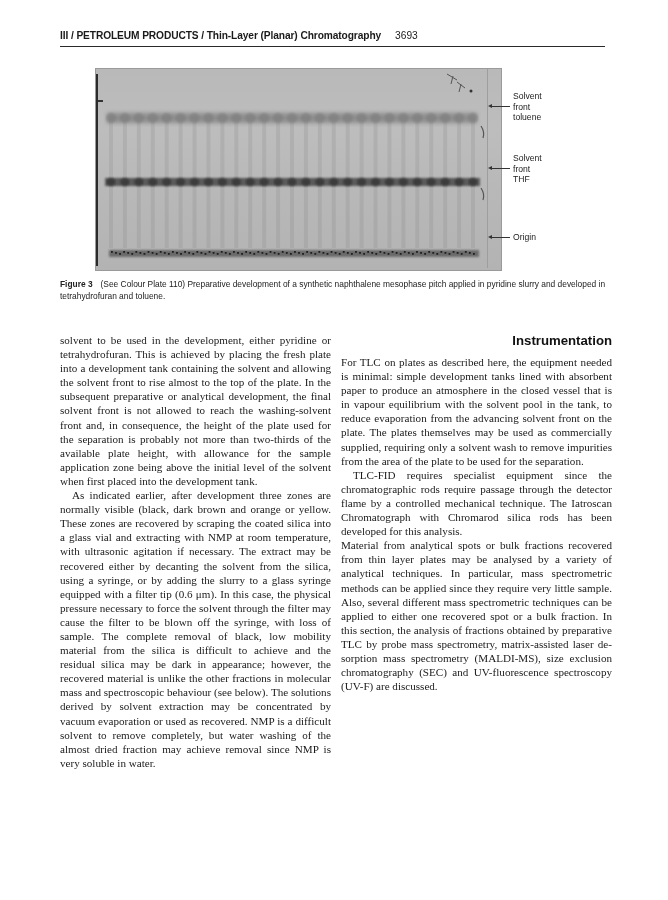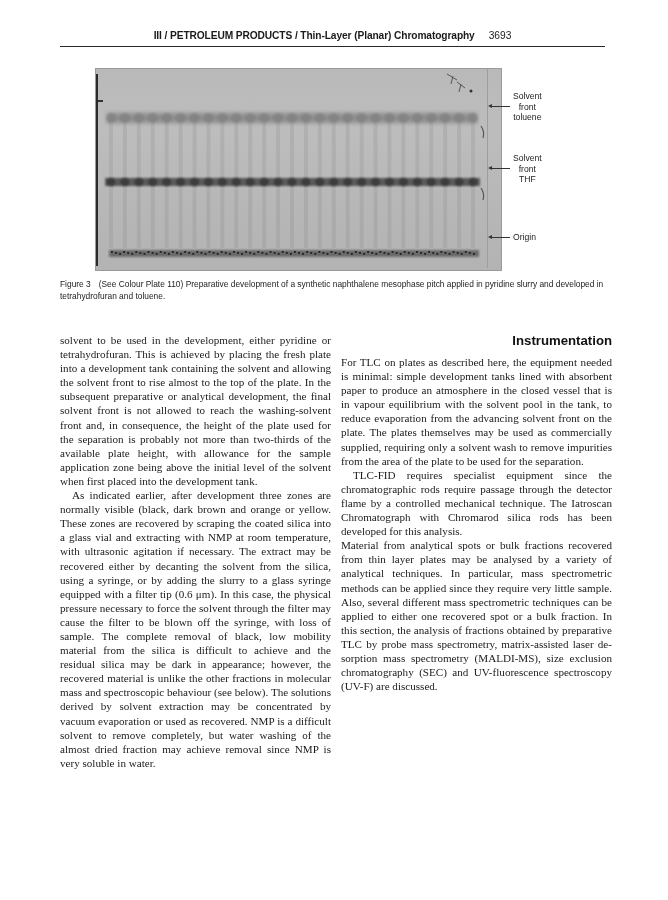--- a/index.html
+++ b/index.html
@@ -2,21 +2,21 @@
 <html><head>
 <meta charset="utf-8">
 <style>
   html, body { margin: 0; padding: 0; background: #ffffff; }
   body { width: 668px; height: 900px; position: relative; overflow: hidden; color: #1a1a1a; }
 
   .running-head {
     position: absolute; left: 60px; top: 30px; width: 545px; height: 16px;
     border-bottom: 1.4px solid #2a2a2a;
     font-family: "Liberation Sans", sans-serif; font-size: 10.2px; font-weight: bold;
-    text-align: center; white-space: nowrap;
+    text-align: left; white-space: nowrap;
   }
   .running-head .title { letter-spacing: -0.1px; }
   .running-head .page-number { font-weight: normal; margin-left: 14px; }
 
   .figure { position: absolute; left: 95px; top: 68px; width: 510px; height: 205px; }
   .plate {
     position: absolute; left: 0; top: 0; width: 407px; height: 203px;
     background: linear-gradient(180deg, #b9b9b9 0%, #bdbdbd 30%, #b8b8b8 60%, #b3b3b3 100%);
     box-shadow: inset 0 0 0 1px #9a9a9a;
   }
@@ -27,27 +27,27 @@
 
   .annotation {
     position: absolute; left: 418px;
     font-family: "Liberation Sans", sans-serif; font-size: 8.6px; line-height: 10.5px; color: #222;
   }
   .annotation .arrow { position: absolute; left: -23px; width: 20px; height: 1px; background: #333; }
   .annotation .arrow::before {
     content: ""; position: absolute; left: -2px; top: -2px;
     border-right: 4px solid #333; border-top: 2.5px solid transparent; border-bottom: 2.5px solid transparent;
   }
-  .annotation .line { display: block; text-align: center; }
+  .annotation .line { display: block; }
 
   .caption {
     position: absolute; left: 60px; top: 279px; width: 548px;
     font-family: "Liberation Sans", sans-serif; font-size: 8.4px; line-height: 11.5px; color: #222;
   }
-  .caption .figure-label { font-weight: normal; margin-right: 8px; }
+  .caption .figure-label { font-weight: bold; margin-right: 8px; }
 
   .column {
     position: absolute; top: 333px; width: 271px;
     font-family: "Liberation Serif", serif; font-size: 11.1px; line-height: 14.1px; color: #1a1a1a;
     text-align: justify; hyphens: manual;
   }
   .col-left { left: 60px; }
   .col-right { left: 341px; }
   .column p { margin: 0; }
   .column p.indent { text-indent: 12px; }

